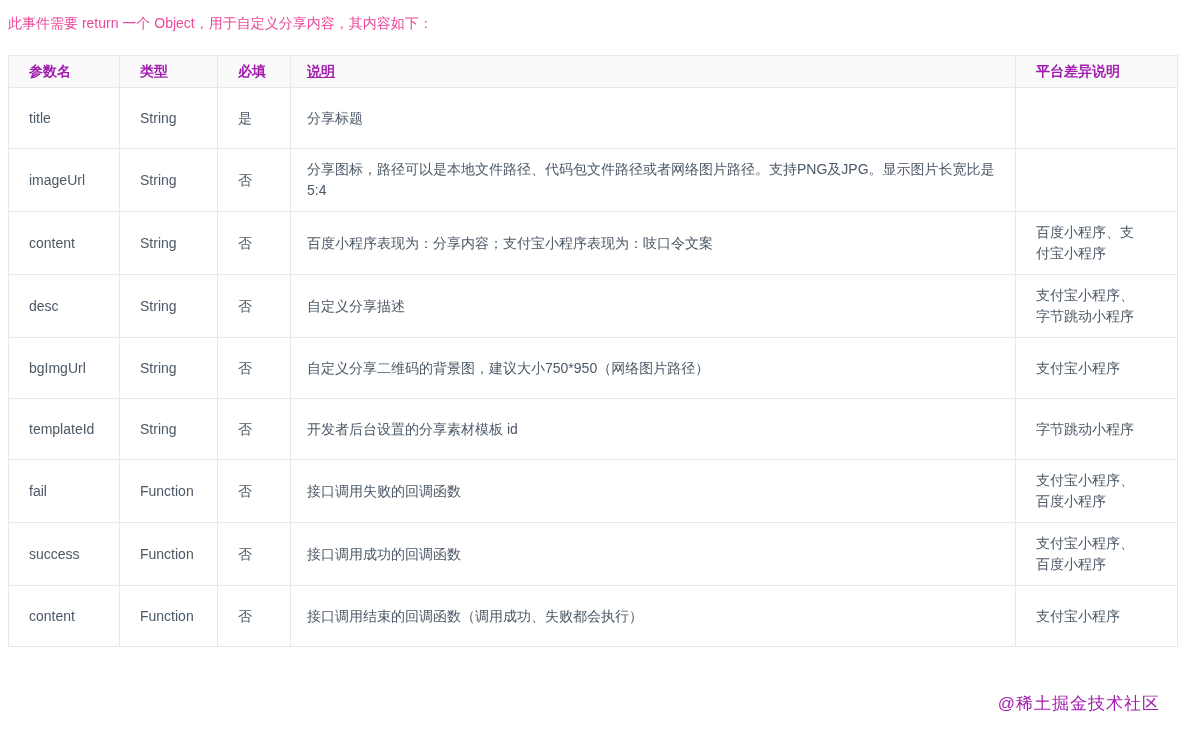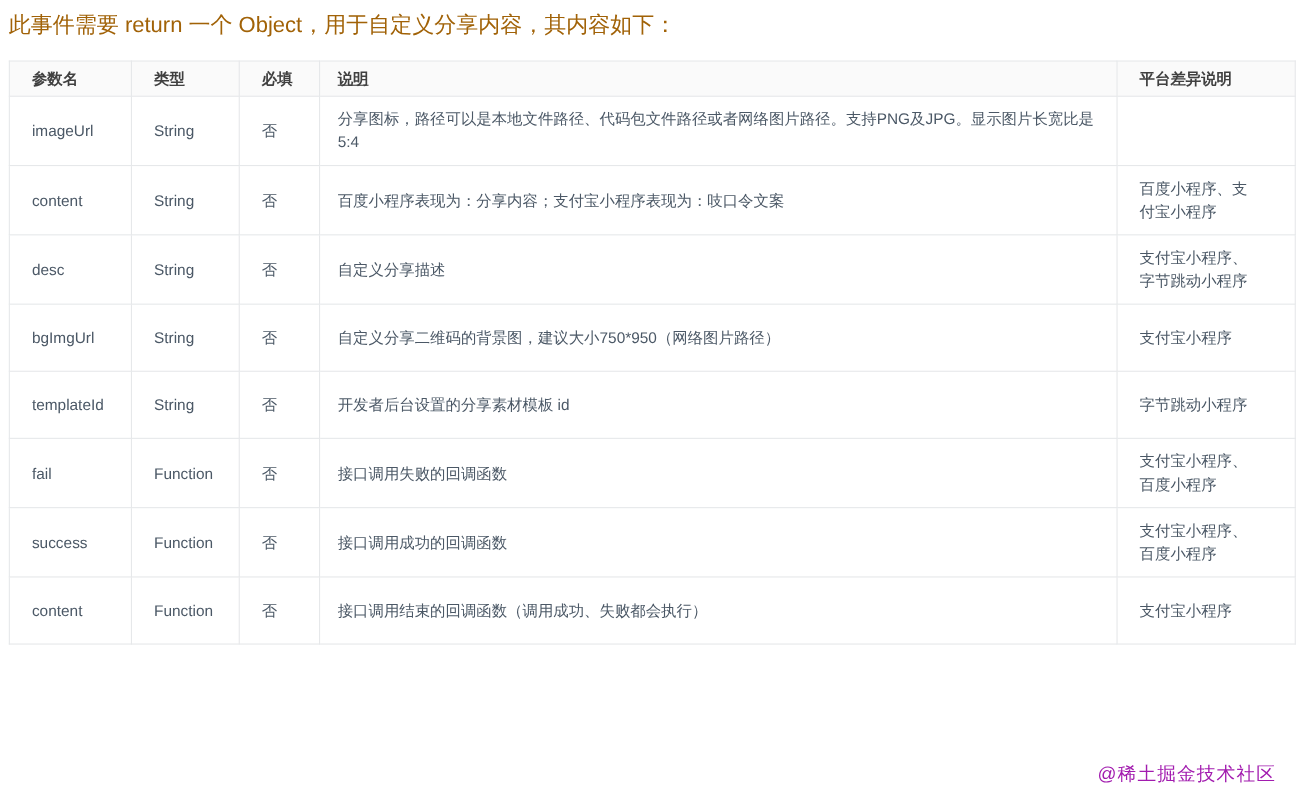--- a/index.html
+++ b/index.html
@@ -10,44 +10,44 @@
     height: 731px;
     position: relative;
     overflow: hidden;
     color: #4b5866;
   }
   .page { position: relative; width: 1191px; height: 731px; }
   .intro {
     position: absolute;
     left: 8px;
     top: 13px;
-    font-size: 20px;
+    font-size: 14px;
     line-height: 21px;
-    color: #a16207;
+    color: #ec4899;
   }
   table.param-table {
     position: absolute;
     left: 8px;
     top: 55px;
     width: 1169px;
     border-collapse: collapse;
     table-layout: fixed;
     font-size: 14px;
     background: #ffffff;
   }
   .param-table th, .param-table td {
     border: 1px solid #e6e8ea;
     text-align: left;
     vertical-align: middle;
     line-height: 21px;
     word-break: break-word;
   }
   .param-table th {
     background: #fafafa;
-    color: #404040;
+    color: #a21caf;
     font-weight: bold;
     height: 32px;
     padding: 5px 16px 5px 20px;
     margin-left: 25px;
   }
   .param-table td {
     height: 61px;
     padding: 10px 16px 10px 20px;
     color: #4b5866;
   }
@@ -87,20 +87,27 @@
     <thead>
       <tr>
         <th>参数名</th>
         <th>类型</th>
         <th>必填</th>
         <th class="head-desc">说明</th>
         <th>平台差异说明</th>
       </tr>
     </thead>
     <tbody>
+    <tr>
+      <td>title</td>
+      <td>String</td>
+      <td>是</td>
+      <td class="cell-desc">分享标题</td>
+      <td class="cell-plat"></td>
+    </tr>
 
     <tr>
       <td>imageUrl</td>
       <td>String</td>
       <td>否</td>
       <td class="cell-desc">分享图标，路径可以是本地文件路径、代码包文件路径或者网络图片路径。支持PNG及JPG。显示图片长宽比是 5:4</td>
       <td class="cell-plat"></td>
     </tr>
 
     <tr>

